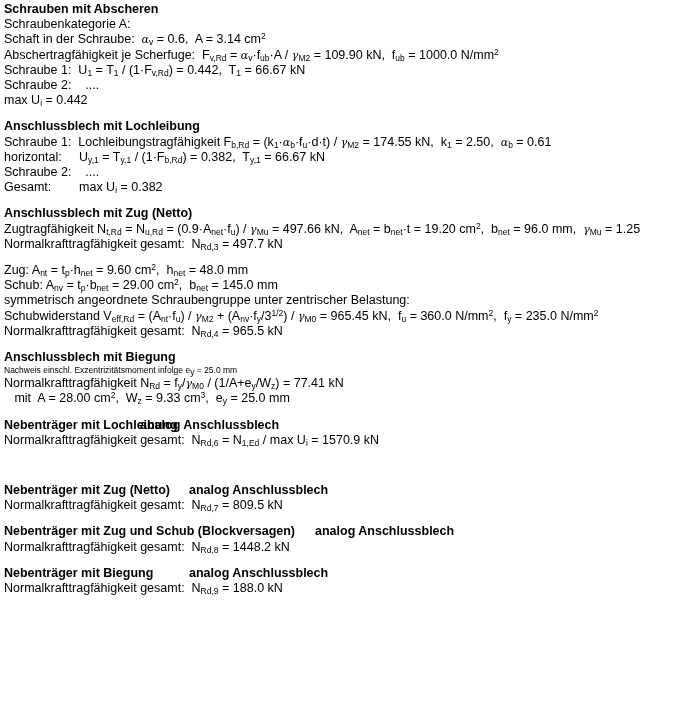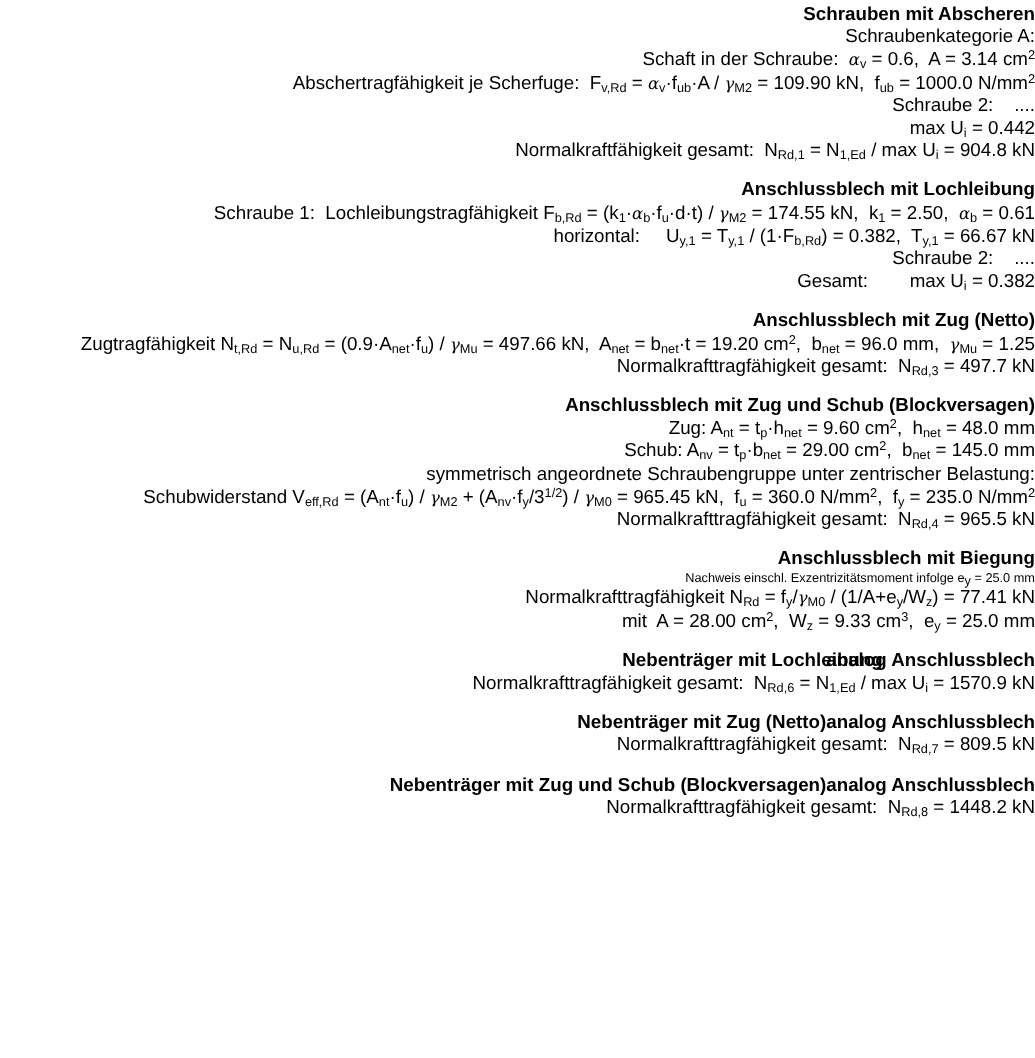--- a/index.html
+++ b/index.html
@@ -1,21 +1,21 @@
 <!DOCTYPE html>
 <html><head>
 <meta charset="utf-8">
 <style>
   html, body { margin: 0; padding: 0; background: #ffffff; }
   body {
     width: 690px; height: 705px; overflow: hidden;
     font-family: "Liberation Sans", sans-serif;
     font-size: 12.5px; color: #000000;
   }
-  #doc { position: relative; padding: 2px 0 0 4px; text-align: right; }
+  #doc { position: relative; padding: 2px 0 0 4px; }
   .section { margin-bottom: 11px; }
   .line { line-height: 15.2px; white-space: pre; }
   .heading { font-weight: bold; }
   .heading .note { font-weight: bold; }
   .small { font-size: 8.5px; line-height: 11px; }
   sub { font-size: 8.5px; vertical-align: -2px; line-height: 0; }
   sup { font-size: 8.5px; vertical-align: 4px; line-height: 0; }
   .g { font-family: "DejaVu Serif", serif; font-size: 11px; font-style: italic; }
   .b { font-weight: bold; }
   .bsub { font-weight: bold; }
@@ -24,55 +24,58 @@
 </style>
 </head>
 <body>
 
 <div id="doc">
     <div class="section">
       <div class="line heading"><span class="tabcol"><span>Schrauben mit Abscheren</span></span></div>
       <div class="line"><span>Schraubenkategorie A:</span></div>
       <div class="line"><span>Schaft in der Schraube:  </span><span class="g">α</span><sub>v</sub><span> = 0.6,  A = 3.14 cm</span><sup>2</sup></div>
       <div class="line"><span>Abschertragfähigkeit je Scherfuge:  F</span><sub>v,Rd</sub><span> = </span><span class="g">α</span><sub>v</sub><span>·f</span><sub>ub</sub><span>·A / </span><span class="g">γ</span><sub>M2</sub><span> = 109.90 kN,  f</span><sub>ub</sub><span> = 1000.0 N/mm</span><sup>2</sup></div>
+      <div class="line"><span>Schraube 1:  U</span><sub>1</sub><span> = T</span><sub>1</sub><span> / (1·F</span><sub>v,Rd</sub><span>) = 0.442,  T</span><sub>1</sub><span> = 66.67 kN</span></div>
       <div class="line"><span>Schraube 2:    ....</span></div>
       <div class="line"><span>max U</span><sub>i</sub><span> = 0.442</span></div>
-      <div class="line"><span>Normalkraftfähigkeit gesamt:  N</span><sub>Rd,1</sub><span> = N</span><sub>1,Ed</sub><span> / max U</span><sub>i</sub><span> = 904.8 kN</span></div>
     </div>
     <div class="section">
       <div class="line heading"><span class="tabcol"><span>Anschlussblech mit Lochleibung</span></span></div>
       <div class="line"><span>Schraube 1:  Lochleibungstragfähigkeit F</span><sub>b,Rd</sub><span> = (k</span><sub>1</sub><span>·</span><span class="g">α</span><sub>b</sub><span>·f</span><sub>u</sub><span>·d·t) / </span><span class="g">γ</span><sub>M2</sub><span> = 174.55 kN,  k</span><sub>1</sub><span> = 2.50,  </span><span class="g">α</span><sub>b</sub><span> = 0.61</span></div>
       <div class="line"><span>horizontal:     U</span><sub>y,1</sub><span> = T</span><sub>y,1</sub><span> / (1·F</span><sub>b,Rd</sub><span>) = 0.382,  T</span><sub>y,1</sub><span> = 66.67 kN</span></div>
       <div class="line"><span>Schraube 2:    ....</span></div>
       <div class="line"><span>Gesamt:        max U</span><sub>i</sub><span> = 0.382</span></div>
     </div>
     <div class="section">
       <div class="line heading"><span class="tabcol"><span>Anschlussblech mit Zug (Netto)</span></span></div>
       <div class="line"><span>Zugtragfähigkeit N</span><sub>t,Rd</sub><span> = N</span><sub>u,Rd</sub><span> = (0.9·A</span><sub>net</sub><span>·f</span><sub>u</sub><span>) / </span><span class="g">γ</span><sub>Mu</sub><span> = 497.66 kN,  A</span><sub>net</sub><span> = b</span><sub>net</sub><span>·t = 19.20 cm</span><sup>2</sup><span>,  b</span><sub>net</sub><span> = 96.0 mm,  </span><span class="g">γ</span><sub>Mu</sub><span> = 1.25</span></div>
       <div class="line"><span>Normalkrafttragfähigkeit gesamt:  N</span><sub>Rd,3</sub><span> = 497.7 kN</span></div>
     </div>
     <div class="section">
-      <div class="line heading"><span class="tabcol"><span>Anschlussblech mit Zug und Schub (Blockversagen)</span></span></div>
       <div class="line"><span>Zug: A</span><sub>nt</sub><span> = t</span><sub>p</sub><span>·h</span><sub>net</sub><span> = 9.60 cm</span><sup>2</sup><span>,  h</span><sub>net</sub><span> = 48.0 mm</span></div>
       <div class="line"><span>Schub: A</span><sub>nv</sub><span> = t</span><sub>p</sub><span>·b</span><sub>net</sub><span> = 29.00 cm</span><sup>2</sup><span>,  b</span><sub>net</sub><span> = 145.0 mm</span></div>
       <div class="line"><span>symmetrisch angeordnete Schraubengruppe unter zentrischer Belastung:</span></div>
       <div class="line"><span>Schubwiderstand V</span><sub>eff,Rd</sub><span> = (A</span><sub>nt</sub><span>·f</span><sub>u</sub><span>) / </span><span class="g">γ</span><sub>M2</sub><span> + (A</span><sub>nv</sub><span>·f</span><sub>y</sub><span>/3</span><sup>1/2</sup><span>) / </span><span class="g">γ</span><sub>M0</sub><span> = 965.45 kN,  f</span><sub>u</sub><span> = 360.0 N/mm</span><sup>2</sup><span>,  f</span><sub>y</sub><span> = 235.0 N/mm</span><sup>2</sup></div>
       <div class="line"><span>Normalkrafttragfähigkeit gesamt:  N</span><sub>Rd,4</sub><span> = 965.5 kN</span></div>
     </div>
     <div class="section">
       <div class="line heading"><span class="tabcol"><span>Anschlussblech mit Biegung</span></span></div>
       <div class="line small"><span>Nachweis einschl. Exzentrizitätsmoment infolge e</span><sub>y</sub><span> = 25.0 mm</span></div>
       <div class="line"><span>Normalkrafttragfähigkeit N</span><sub>Rd</sub><span> = f</span><sub>y</sub><span>/</span><span class="g">γ</span><sub>M0</sub><span> / (1/A+e</span><sub>y</sub><span>/W</span><sub>z</sub><span>) = 77.41 kN</span></div>
       <div class="line"><span>   mit  A = 28.00 cm</span><sup>2</sup><span>,  W</span><sub>z</sub><span> = 9.33 cm</span><sup>3</sup><span>,  e</span><sub>y</sub><span> = 25.0 mm</span></div>
     </div>
     <div class="section">
       <div class="line heading"><span class="tabcol" style="width: 136px;"><span>Nebenträger mit Lochleibung</span></span><span class="note">analog Anschlussblech</span></div>
       <div class="line"><span>Normalkrafttragfähigkeit gesamt:  N</span><sub>Rd,6</sub><span> = N</span><sub>1,Ed</sub><span> / max U</span><sub>i</sub><span> = 1570.9 kN</span></div>
     </div>
     <div class="section">
-      <div class="line heading"><span class="tabcol" style="width: 185px;"><span>Nebenträger mit Zug (Netto)</span></span><span class="note">analog Anschlussblech</span></div>
+      <div class="line heading"><span class="tabcol" style="width: 185px; margin-top: 24px;"><span>Nebenträger mit Zug (Netto)</span></span><span class="note">analog Anschlussblech</span></div>
       <div class="line"><span>Normalkrafttragfähigkeit gesamt:  N</span><sub>Rd,7</sub><span> = 809.5 kN</span></div>
     </div>
     <div class="section">
       <div class="line heading"><span class="tabcol" style="width: 311px;"><span>Nebenträger mit Zug und Schub (Blockversagen)</span></span><span class="note">analog Anschlussblech</span></div>
       <div class="line"><span>Normalkrafttragfähigkeit gesamt:  N</span><sub>Rd,8</sub><span> = 1448.2 kN</span></div>
     </div>
+    <div class="section">
+      <div class="line heading"><span class="tabcol" style="width: 185px;"><span>Nebenträger mit Biegung</span></span><span class="note">analog Anschlussblech</span></div>
+      <div class="line"><span>Normalkrafttragfähigkeit gesamt:  N</span><sub>Rd,9</sub><span> = 188.0 kN</span></div>
+    </div>
   </div>
 
 </body></html>

